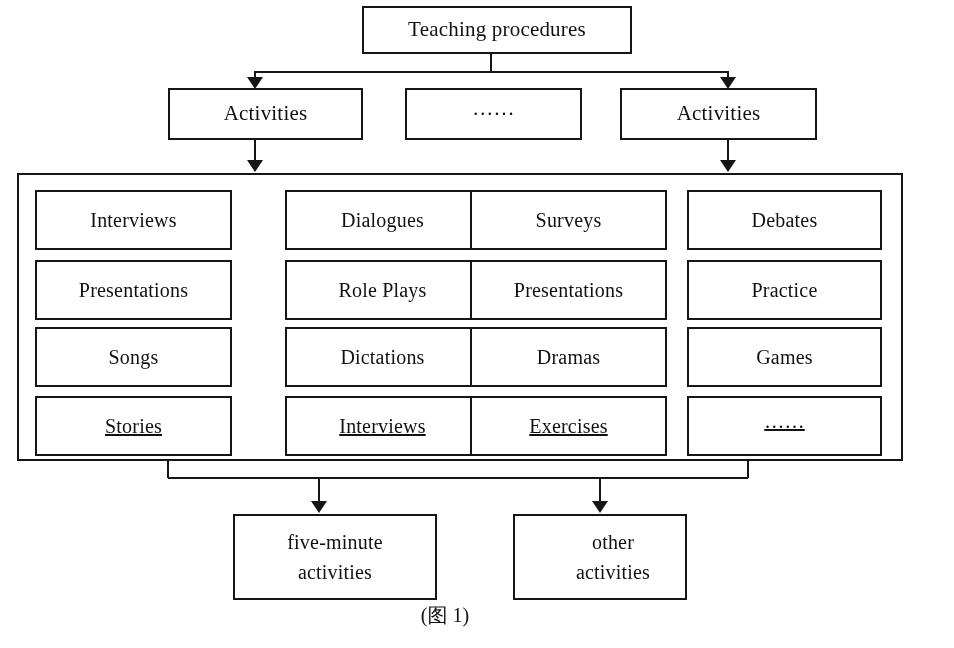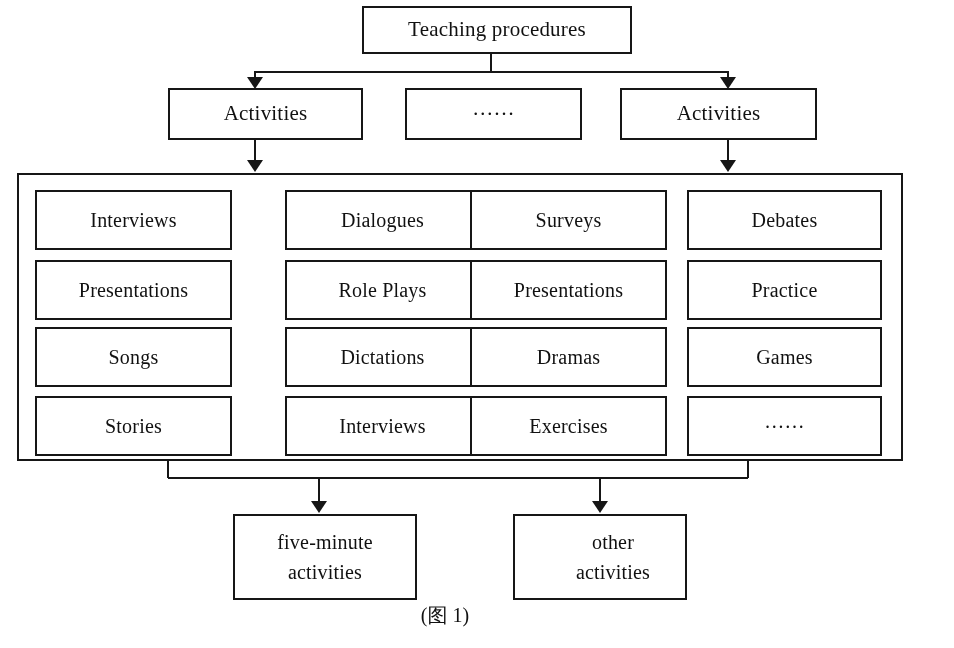--- a/index.html
+++ b/index.html
@@ -39,28 +39,28 @@
   .grid-cell { font-size: 20px; height: 60px; }
   
   .c0 { left: 35px;  width: 197px; }
   .c1 { left: 253px; width: 195px; margin-left: 32px; }
   .c2 { left: 470px; width: 197px; }
   .c3 { left: 687px; width: 195px; }
   
   .r0 { top: 190px; }
   .r1 { top: 260px; text-align: right; }
   .r2 { top: 327px; }
-  .r3 { top: 396px; }
+  .r3 { top: 396px; text-decoration: underline; }
   .cell-ellipsis span, .node-l2b span { transform: translateY(-5px); display: inline-block; }
   .node-bottom {
     flex-direction: column;
     font-size: 20px;
     line-height: 30px;
   }
-  .node-b1 { left: 233px; top: 514px; width: 184px; height: 86px; }
+  .node-b1 { left: 233px; top: 514px; width: 204px; height: 86px; }
   .node-b2 { left: 513px; top: 514px; width: 174px; height: 86px; padding-left: 26px; }
   .caption {
     position: absolute;
     left: 330px; top: 602px; width: 230px;
     text-align: center;
     font-size: 20px;
     color: #111111;
   }
   #connectors {
     position: absolute;

